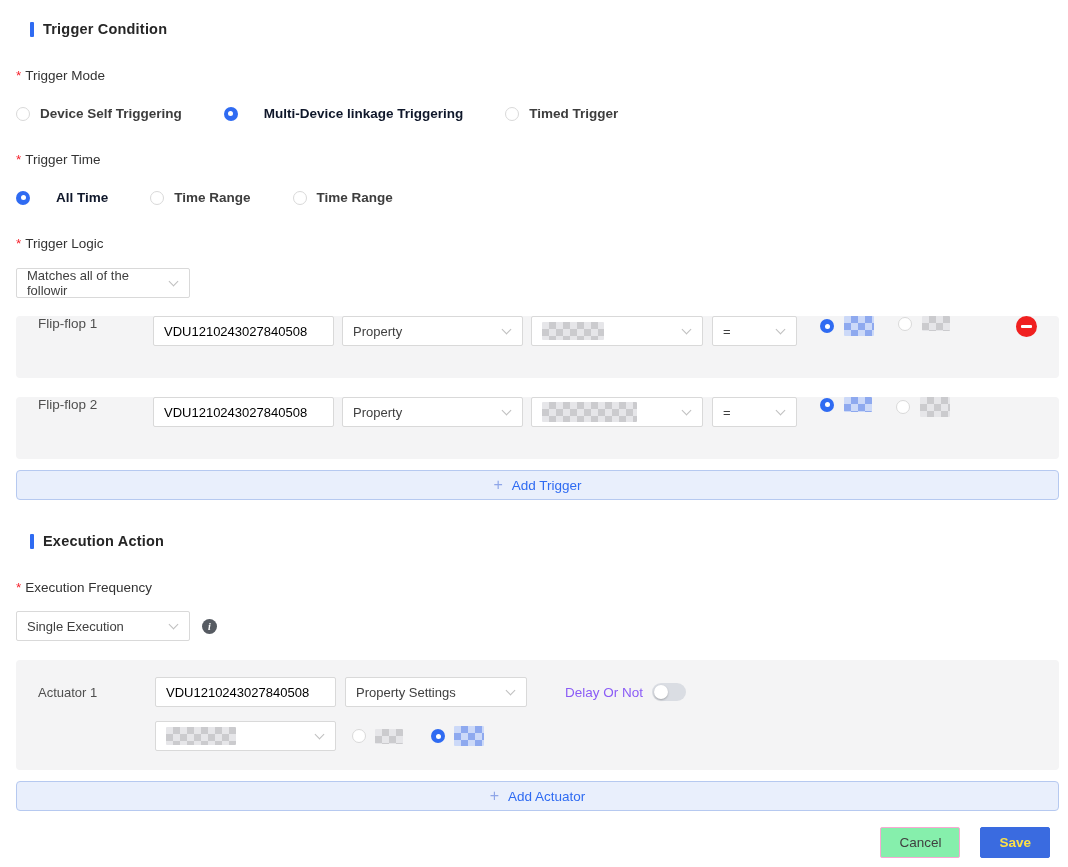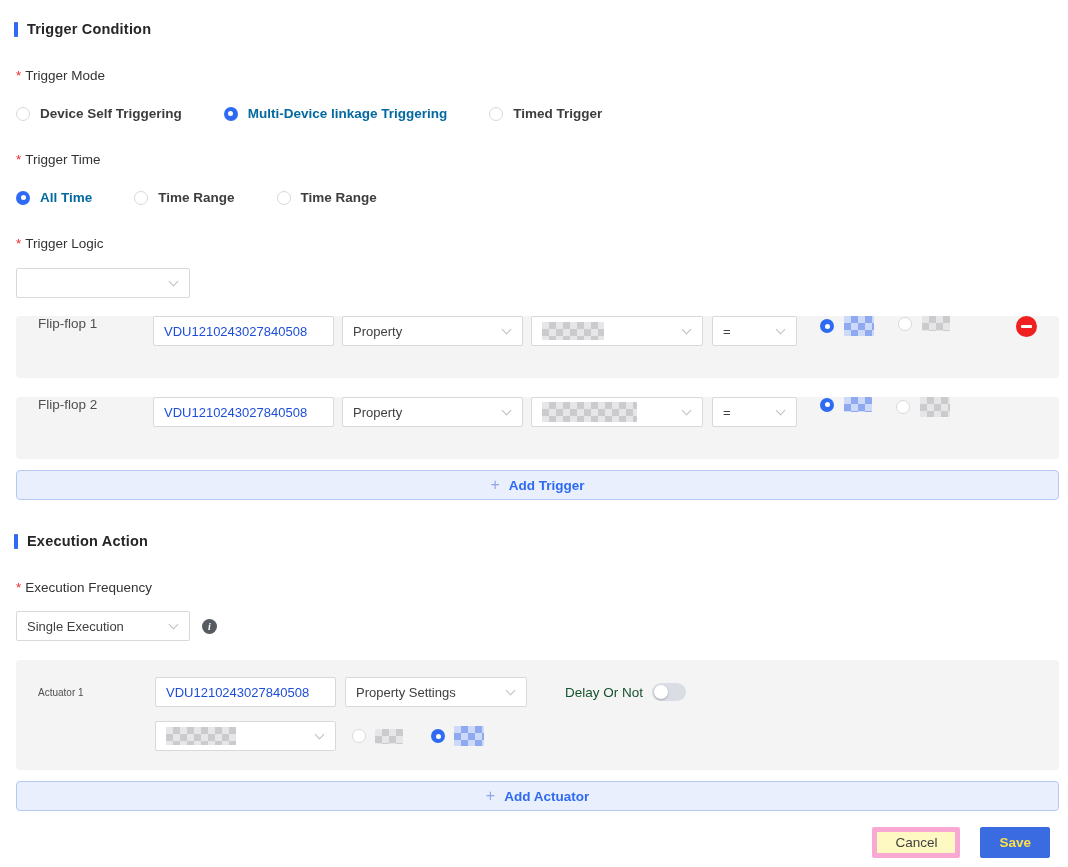--- a/index.html
+++ b/index.html
@@ -8,57 +8,57 @@
     width: 1068px; height: 867px;
     background: #ffffff;
     font-family: "Liberation Sans", "DejaVu Sans", sans-serif;
     color: #262626;
     position: relative;
     overflow: hidden;
   }
   .page { padding-top: 21px; }
 
   
-  .section-title { display: flex; align-items: flex-end; margin-left: 14px; }
+  .section-title { display: flex; align-items: flex-end; margin-left: 30px; }
   .section-bar { width: 4px; height: 15px; background: #2f6bf2; border-radius: 1px; margin-right: 9px; }
   .section-title .txt { font-size: 14.5px; font-weight: bold; color: #262626; letter-spacing: .2px; }
 
   
   .field-label { margin: 31px 0 0 16px; font-size: 13.5px; color: #333; }
   .req { color: #f5222d; margin-right: 4px; }
 
   
   .radio-row { display: flex; margin: 23px 0 0 16px; }
   .radio-opt { display: flex; align-items: center; margin-right: 42px; cursor: pointer; }
   .radio-circle {
     width: 14px; height: 14px; border-radius: 50%;
     background: #fff; border: 1px solid #d9d9d9; margin-right: 10px; position: relative; flex: none;
   }
   .radio-circle.checked { border: none; background: #2f6bf2; }
   .radio-circle.checked::after {
     content: ""; position: absolute; left: 4.5px; top: 4.5px;
     width: 5px; height: 5px; border-radius: 50%; background: #fff;
   }
   .radio-label { font-size: 13.5px; font-weight: 600; color: #3d3d3d; }
-  .radio-label.sel { color: #0369a1; }
+  .radio-label.sel { color: #0f172a; margin-left: 16px; }
 
   
   .select {
     height: 30px; border: 1px solid #d9d9d9; border-radius: 2px; background: #fff;
     display: flex; align-items: center; padding: 0 10px; font-size: 13px; color: #404040; cursor: pointer; flex: none;
   }
   .chev { margin-left: auto; width: 10px; height: 10px; position: relative; flex: none; }
   .chev::before {
     content: ""; position: absolute; left: 1px; top: 0;
     width: 6px; height: 6px; border-right: 1.4px solid #bfbfbf; border-bottom: 1.4px solid #bfbfbf;
     transform: rotate(45deg);
   }
   .text-input {
     height: 30px; border: 1px solid #d9d9d9; border-radius: 2px; background: #fff;
-    padding: 0 10px; font-size: 13px; color: #1d4ed8; font-family: inherit; outline: none; flex: none;
+    padding: 0 10px; font-size: 13px; color: #000000; font-family: inherit; outline: none; flex: none;
   }
 
   .logic-select { width: 174px; margin: 17px 0 0 16px; }
   .freq-row { display: flex; align-items: center; margin: 16px 0 0 16px; }
   .freq-select { width: 174px; }
   .info-icon {
     width: 15px; height: 15px; border-radius: 50%; background: #565b62; color: #fff;
     display: flex; align-items: center; justify-content: center;
     font-size: 10px; font-weight: bold; font-style: italic; margin-left: 12px;
     font-family: "Liberation Serif", serif; flex: none;
@@ -92,55 +92,55 @@
   }
   .minus-bar { position: absolute; left: 5px; top: 9px; width: 11px; height: 3px; background: #fff; border-radius: 1px; }
 
   
   .add-bar {
     margin: 11px 9px 0 16px; height: 30px;
     background: #e9effc; border: 1px solid #b6c9f0; border-radius: 4px;
     display: flex; align-items: center; justify-content: center; cursor: pointer;
   }
   .add-bar .plus { color: #8fa6e8; font-size: 16px; margin-right: 9px; font-weight: 400; }
-  .add-bar .lbl { color: #2f6bf2; font-size: 13.5px; font-weight: 700; }
+  .add-bar .lbl { color: #2f6bf2; font-size: 13.5px; font-weight: 400; }
 
   .section-title.second { margin-top: 33px; }
 
   
   .actuator-box {
     margin: 19px 9px 0 16px; background: #f4f4f5; border-radius: 4px;
     height: 110px; padding: 17px 22px 0 22px;
   }
   .act-line { display: flex; align-items: center; }
   .act-line + .act-line { margin-top: 14px; }
-  .act-label { width: 117px; font-size: 10px; color: #4f4f4f; flex: none; }
+  .act-label { width: 117px; font-size: 13px; color: #4f4f4f; flex: none; }
   .act-device-input { width: 181px; margin-right: 9px; }
   .act-type-select { width: 182px; }
-  .delay-label { margin-left: 38px; font-size: 13.5px; color: #14532d; }
+  .delay-label { margin-left: 38px; font-size: 13.5px; color: #8b5cf6; }
   .toggle {
     width: 34px; height: 18px; border-radius: 9px; background: #dadde3;
     margin-left: 9px; position: relative; cursor: pointer; flex: none;
   }
   .toggle .knob {
     position: absolute; left: 2px; top: 2px; width: 14px; height: 14px;
     border-radius: 50%; background: #fff; box-shadow: 0 1px 2px rgba(0,0,0,.25);
   }
   .act-prop-select { width: 181px; margin-left: 117px; }
   .act-radios { display: flex; align-items: center; margin-left: 16px; }
   .act-radios .radio-circle { margin-right: 9px; }
   .gap28 { width: 28px; flex: none; }
 
   
   .footer { position: absolute; right: 18px; bottom: 9px; display: flex; }
   .btn {
     height: 31px; padding: 0 18px; border-radius: 2px; font-size: 13.5px;
     display: flex; align-items: center; cursor: pointer; font-family: inherit;
   }
-  .btn.cancel { background: #fef9c3; border: 5px solid #f9a8d4; color: #404040; text-align: right; }
+  .btn.cancel { background: #86efac; border: 1px solid #f9a8d4; color: #404040; text-align: right; }
   .btn.save { background: #3a6be0; border: 1px solid #3a6be0; color: #fde047; font-weight: 600; margin-left: 20px; }
 </style>
 </head>
 <body>
 
 <div class="page">
 
   <div class="section-title">
     <span class="section-bar"></span>
     <span class="txt">Trigger Condition</span>
@@ -179,20 +179,21 @@
     <div class="radio-opt">
       <span class="radio-circle"></span>
       <span class="radio-label">Time Range</span>
     </div>
   </div>
 
   <div class="field-label">
     <span class="req">*</span><span>Trigger Logic</span>
   </div>
   <div class="select logic-select">
+    <span>Matches all of the followir</span>
     <span class="chev"></span>
   </div>
 
   <div class="cond-row">
     <span class="row-label">Flip-flop 1</span>
     <input class="text-input device-input" readonly="" value="VDU1210243027840508" style="">
     <div class="select type-select">
       <span>Property</span>
       <span class="chev"></span>
     </div>

